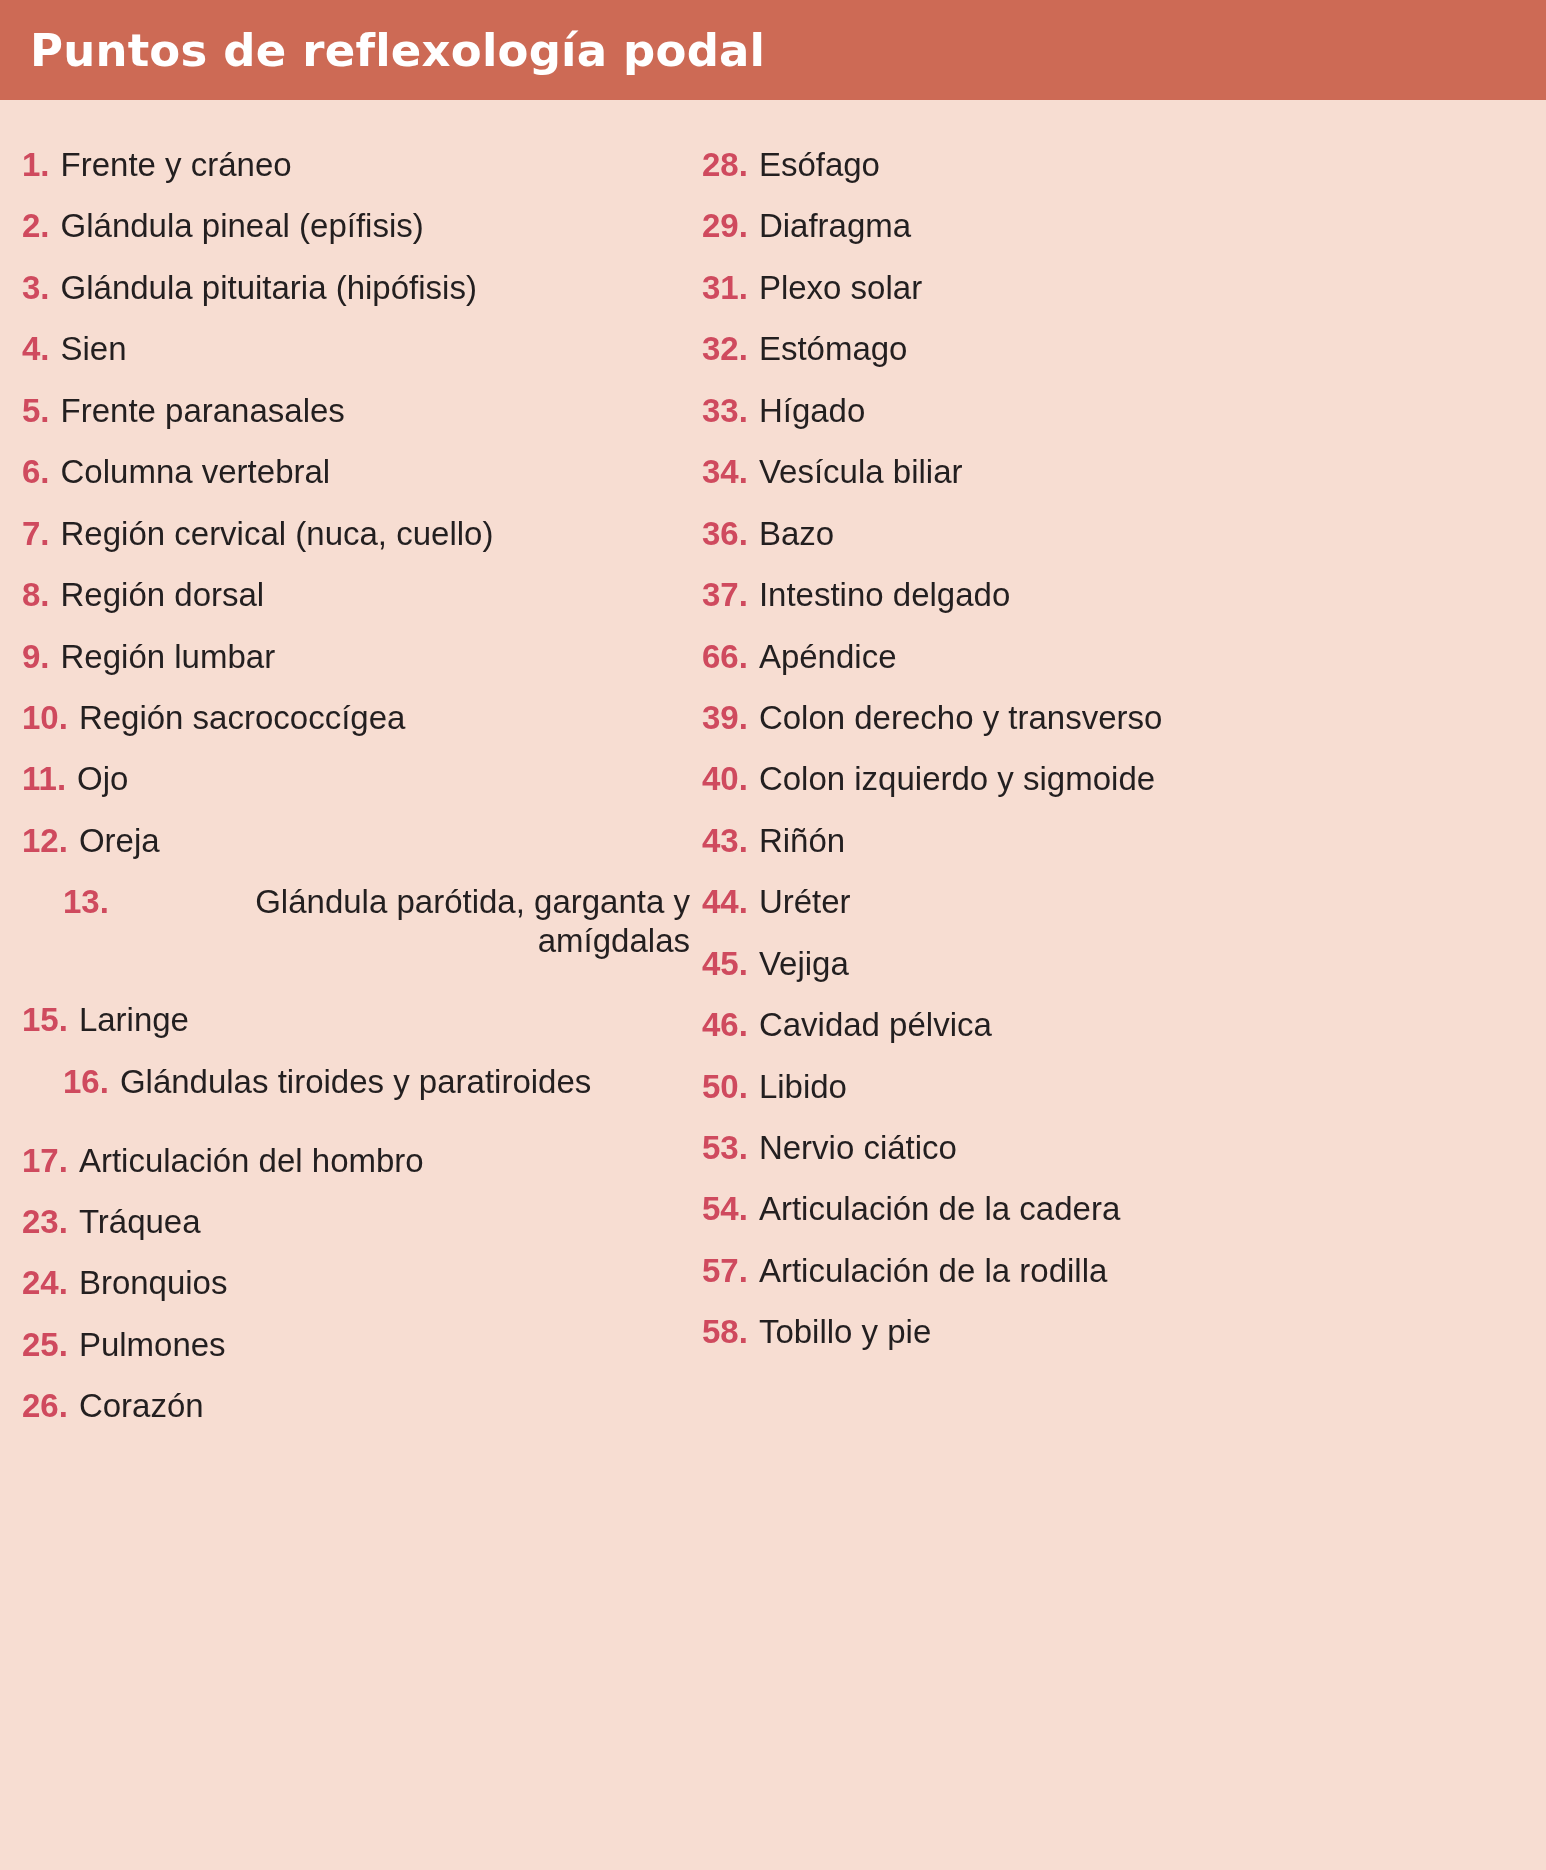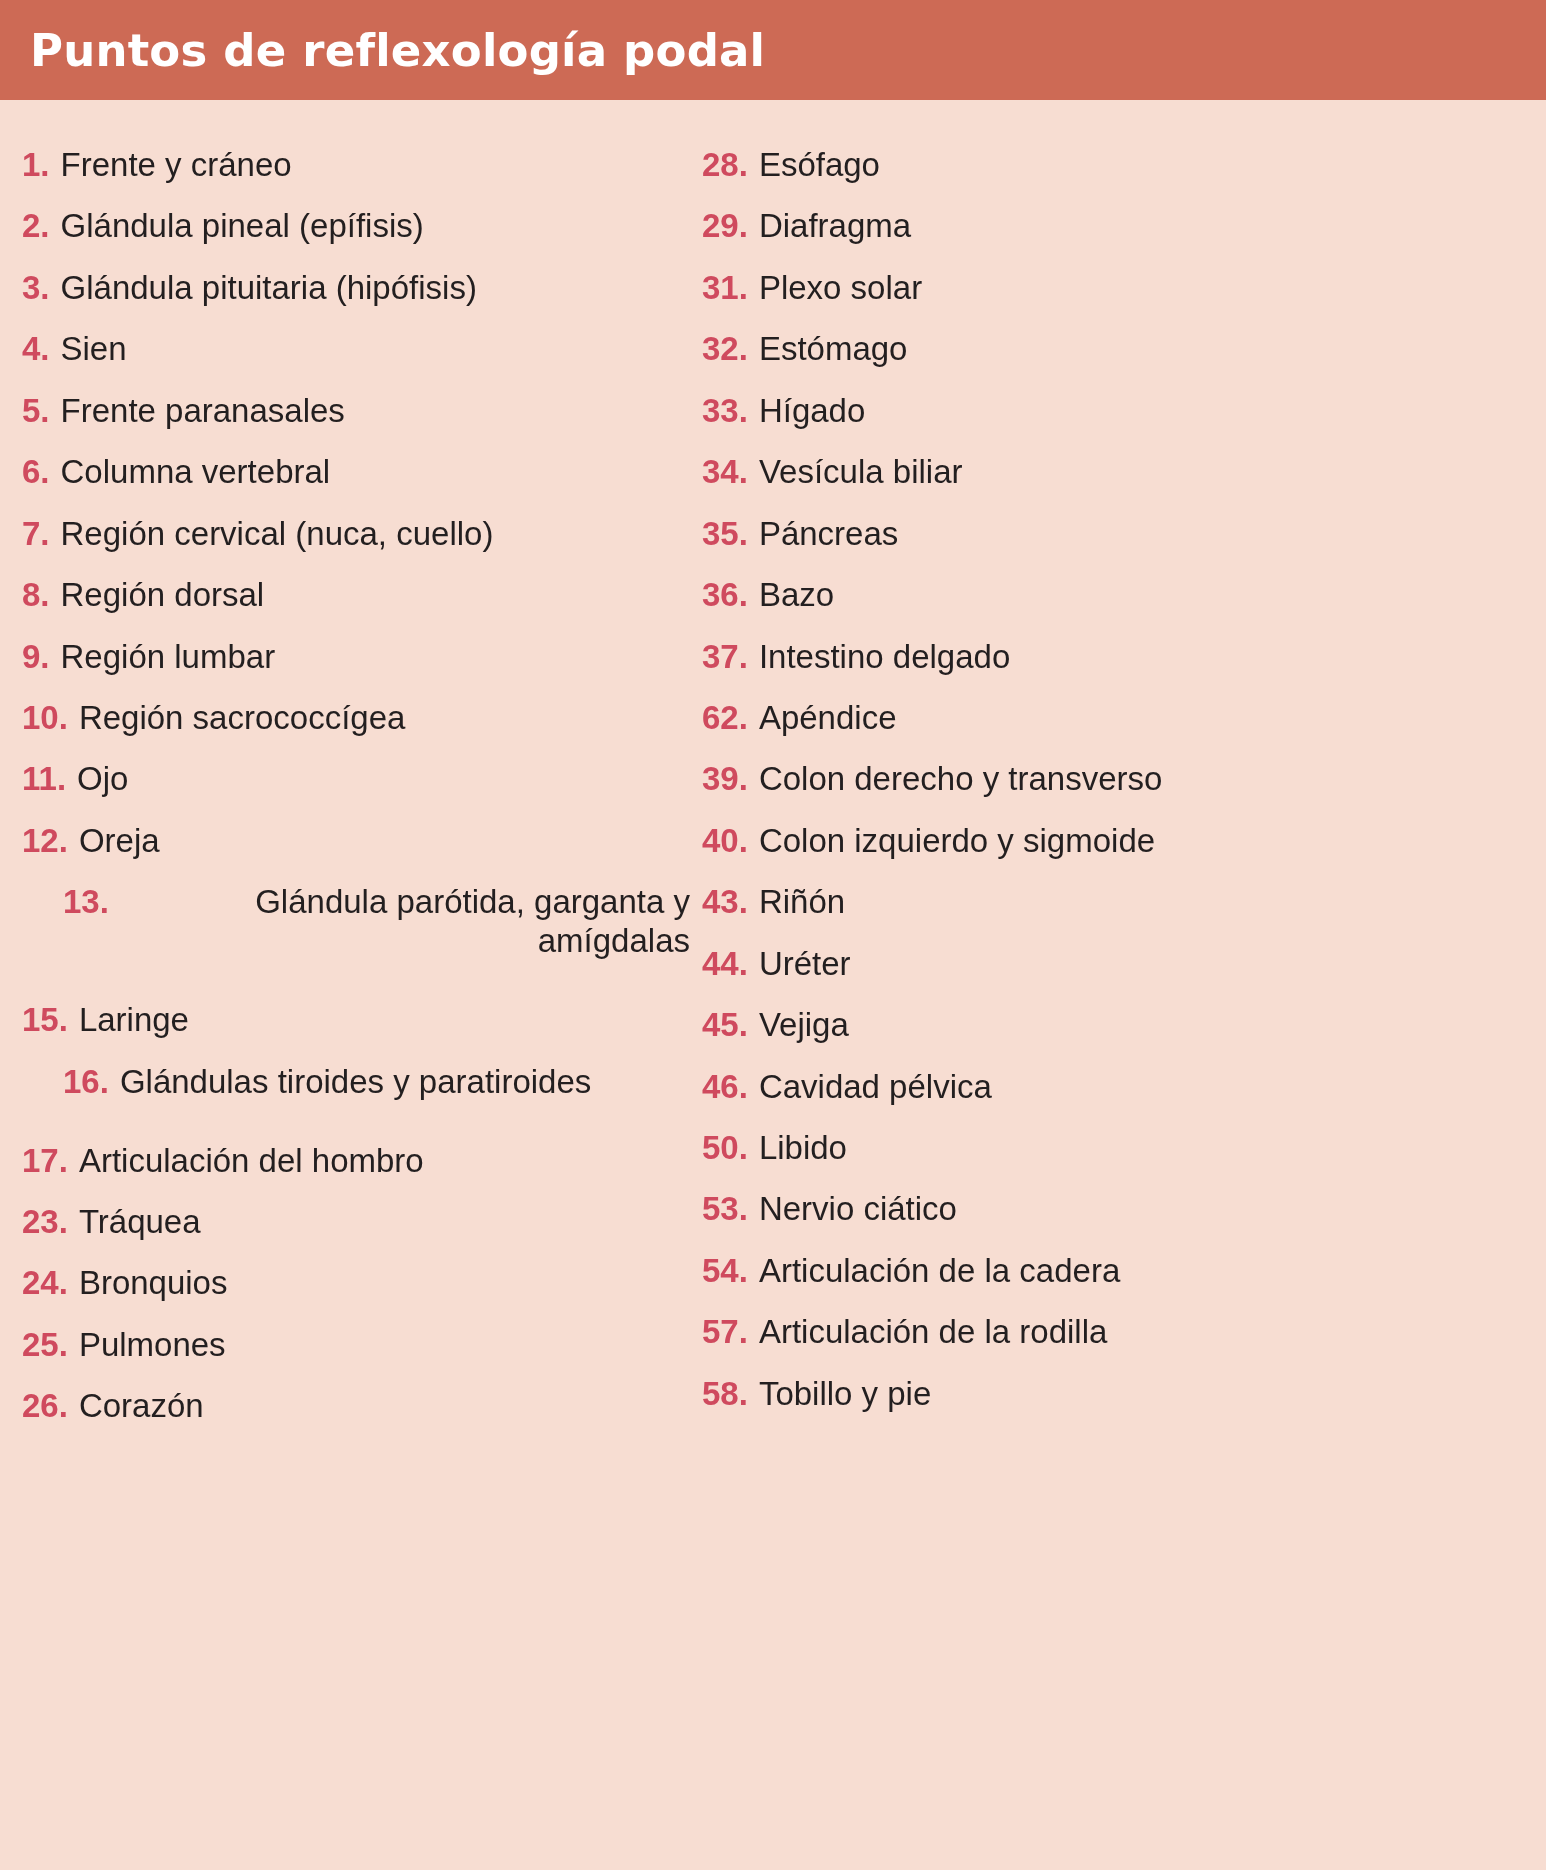--- a/index.html
+++ b/index.html
@@ -193,33 +193,29 @@
       </div>
       <div class="entry">
         <span class="num">33.</span>
         <span class="label">Hígado</span>
       </div>
       <div class="entry">
         <span class="num">34.</span>
         <span class="label">Vesícula biliar</span>
       </div>
       <div class="entry">
-        <span class="num">35.</span>
-        <span class="label">Páncreas</span>
-      </div>
-      <div class="entry">
         <span class="num">36.</span>
         <span class="label">Bazo</span>
       </div>
       <div class="entry">
         <span class="num">37.</span>
         <span class="label">Intestino delgado</span>
       </div>
       <div class="entry">
-        <span class="num">62.</span>
+        <span class="num">66.</span>
         <span class="label">Apéndice</span>
       </div>
       <div class="entry">
         <span class="num">39.</span>
         <span class="label">Colon derecho y transverso</span>
       </div>
       <div class="entry">
         <span class="num">40.</span>
         <span class="label">Colon izquierdo y sigmoide</span>
       </div>

